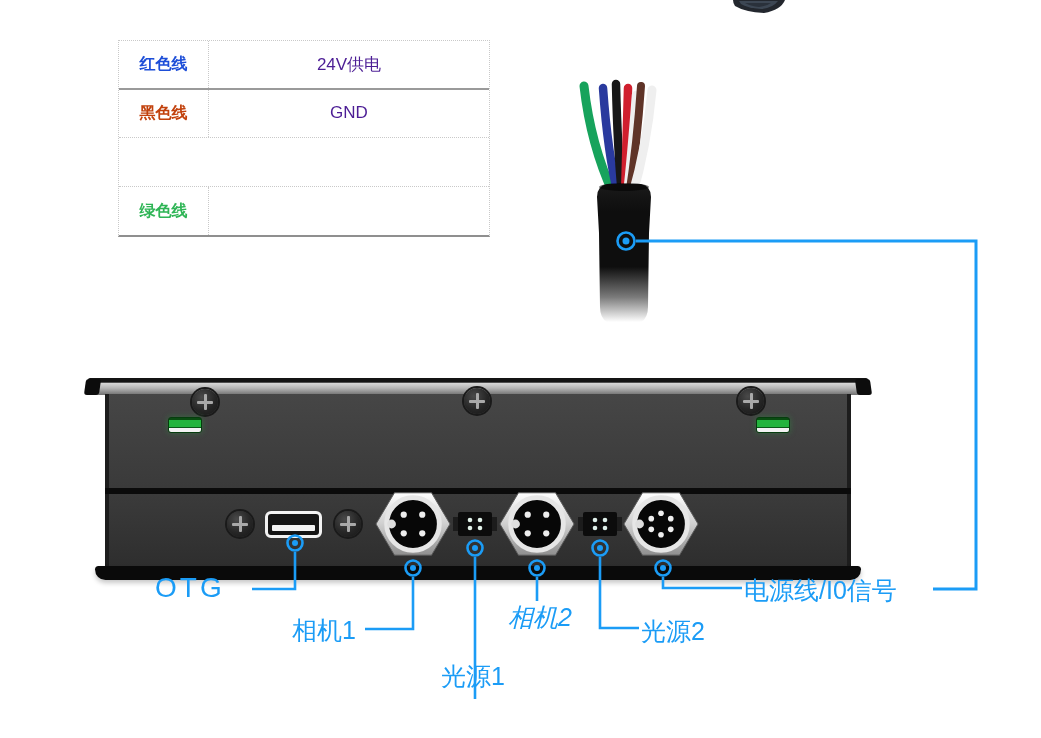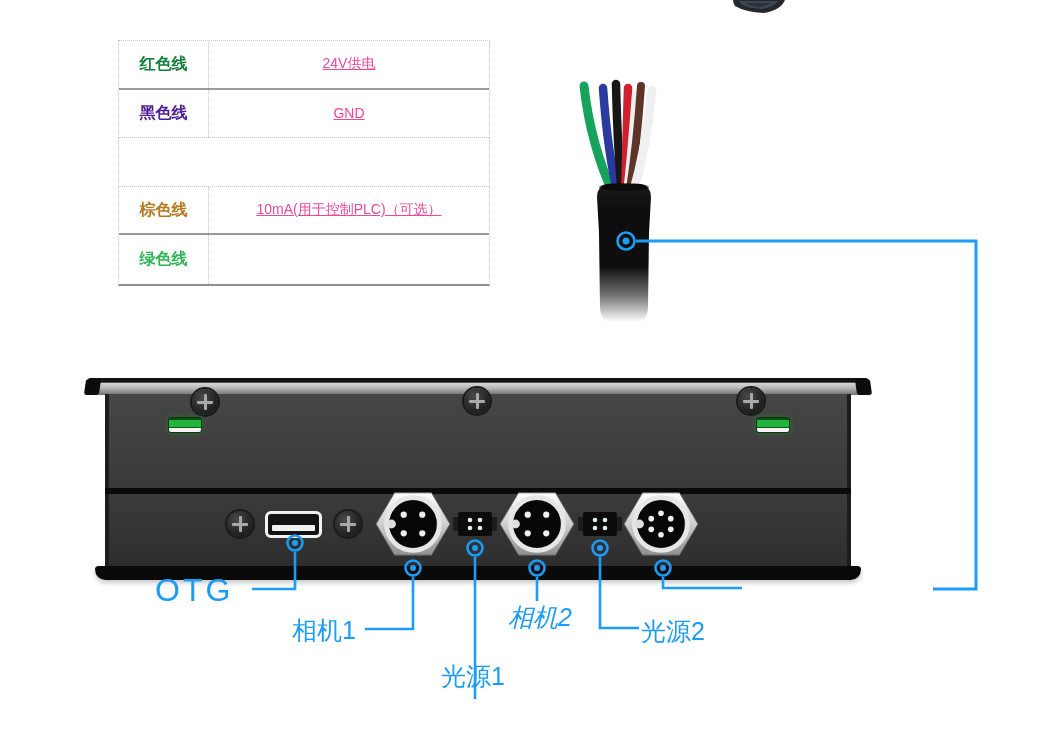--- a/index.html
+++ b/index.html
@@ -14,21 +14,21 @@
     position:absolute; left:118px; top:40px; width:372px;
     border:1px dotted #c9c9c9; border-bottom:2px solid #8f8f8f; background:#fff;
   }
   .trow{ display:flex; height:48.6px; border-bottom:1px dotted #c9c9c9; }
   .trow.solid{ border-bottom:2px solid #9a9a9a; }
   .trow:last-child{ border-bottom:none;gap:48px; }
   .tname{
     width:90px; font-weight:bold; font-size:16px; border-right:1px dotted #c9c9c9;
     display:flex; align-items:center; justify-content:center;
   }
-  .tdesc{ flex:1; font-size:14px; color:#ec4899; display:flex; align-items:center; justify-content:center;text-decoration:underline; }
+  .tdesc{ flex:1; font-size:17px; color:#4c1d95; display:flex; align-items:center; justify-content:center; }
 
   
   .device{ position:absolute; left:88px; top:378px; width:780px; height:202px; }
   .rail{
     position:absolute; left:0; top:0; width:780px; height:17px; border-radius:2px;
     background:linear-gradient(180deg,#141414 0%,#141414 24%,#d6d6d6 32%,#b5b5b5 60%,#6f6f6f 100%);
   }
   .rail-cap{ position:absolute; top:1px; width:15px; height:16px; background:#0c0c0c; border-radius:3px; }
   .rail-cap.left{ left:-3px; transform:skewX(-8deg); }
   .rail-cap.right{ right:-3px; transform:skewX(8deg); }
@@ -75,45 +75,41 @@
 
   
   .overlay{ position:absolute; left:0; top:0; width:1041px; height:738px; pointer-events:none; }
   .overlay .line{ fill:none; stroke:var(--accent); stroke-width:2.6px; }
   .overlay .line.thick{ stroke-width:3px; }
   .overlay .ring{ fill:none; stroke:var(--accent); stroke-width:2.6px; }
   .overlay .dot{ fill:var(--accent); stroke:none; }
   .callout-label{
     position:absolute; color:var(--accent); font-size:25px; white-space:nowrap;
   }
-  .otg{ font-size:32px; letter-spacing:3px; }
+  .otg{ font-size:28px; letter-spacing:3px; }
 
   
   .cable-svg{ position:absolute; left:553px; top:55px; width:135px; height:290px; }
   .corner-svg{ position:absolute; left:715px; top:0; width:85px; height:20px; }
 </style>
 </head>
 <body>
 
 <div class="canvas" style="--accent: #1b9cf6;">
 
   <div class="wire-table">
     <div class="trow solid">
-      <div class="tname" style="color: #15803d;">红色线</div>
+      <div class="tname" style="color: #1d4ed8;">红色线</div>
       <div class="tdesc">24V供电</div>
     </div>
     <div class="trow">
-      <div class="tname" style="color: #4c1d95;">黑色线</div>
+      <div class="tname" style="color: #c2410c;">黑色线</div>
       <div class="tdesc">GND</div>
     </div>
     <div class="trow">
-    </div>
-    <div class="trow solid">
-      <div class="tname" style="color: rgb(181, 121, 31);">棕色线</div>
-      <div class="tdesc">10mA(用于控制PLC)（可选）</div>
     </div>
     <div class="trow">
       <div class="tname" style="color: rgb(47, 181, 86);">绿色线</div>
     </div>
   </div>
 
   <svg class="corner-svg" viewBox="0 0 85 20">
     <path d="M18,0 L70,0 Q66,10 49,13 Q30,12 20,6 Q18,3 18,0 Z" fill="#23272e"></path>
     <path d="M24,1 L63,1 Q58,8 46,9 Q32,8 26,4 Z" fill="#3d4754"></path>
     <path d="M30,3 L56,3 Q52,6 44,7 Q36,6 32,4 Z" fill="#2a313b"></path>
@@ -249,14 +245,15 @@
     <circle class="ring" cx="663" cy="568" r="7.5"></circle>
       <circle class="dot" cx="663" cy="568" r="3"></circle>
     <polyline class="line" points="663,577 663,588 742,588"></polyline>
   </svg>
 
   <div class="callout-label otg" style="left:155px; top:572px;">OTG</div>
   <div class="callout-label" style="left:292px; top:614px;text-align:right;">相机1</div>
   <div class="callout-label" style="left:508px; top:601px;font-style:italic;">相机2</div>
   <div class="callout-label" style="left:441px; top:660px;">光源1</div>
   <div class="callout-label" style="left:641px; top:615px;text-align:right;">光源2</div>
+  <div class="callout-label" style="left:744px; top:574px;">电源线/I0信号</div>
 
 </div>
 
 </body></html>

